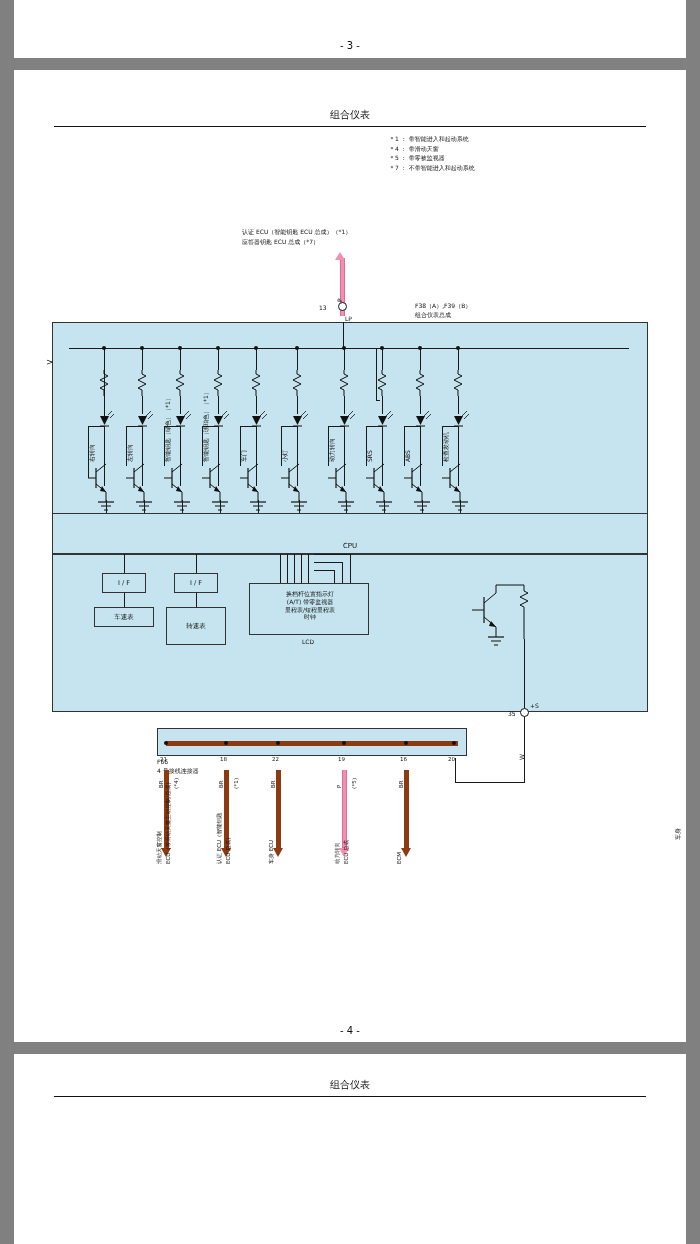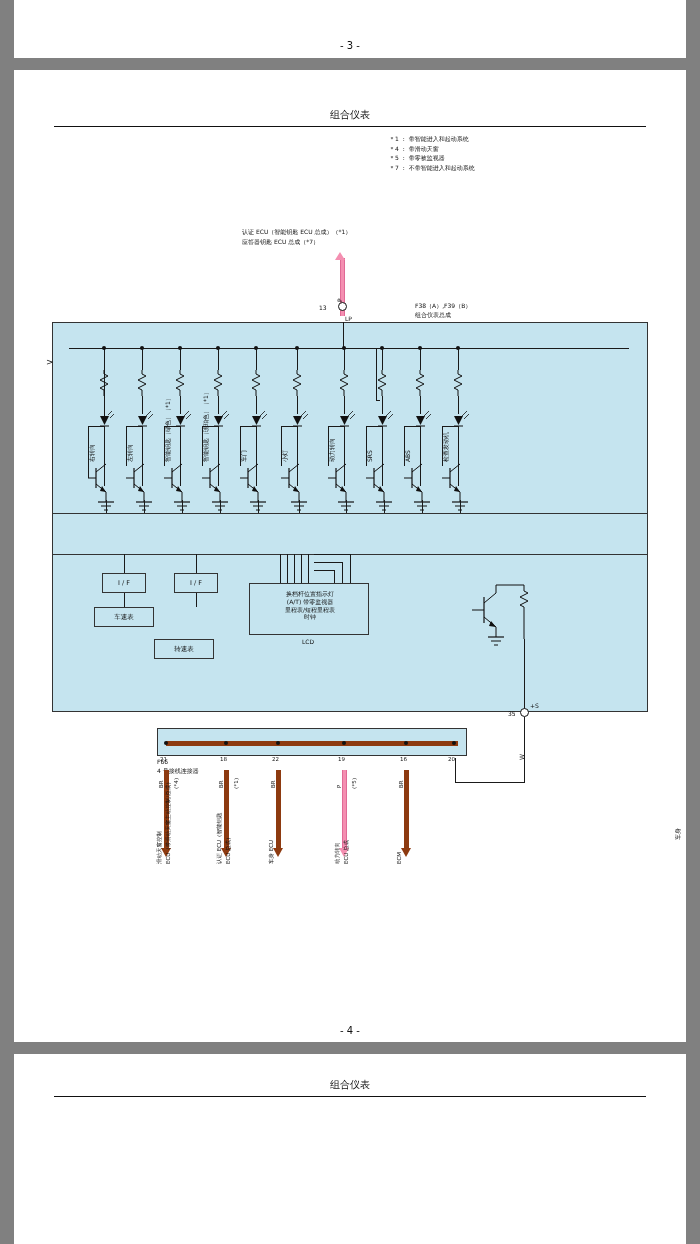--- a/index.html
+++ b/index.html
@@ -442,36 +442,39 @@
       <div class="lbl-v" style="left: 150px; top: 392px;">智能钥匙（绿色）（*1）</div>
       <div class="lbl-v" style="left: 188px; top: 392px;">智能钥匙（琥珀色）（*1）</div>
       <div class="lbl-v" style="left: 226px; top: 392px;">车门</div>
       <div class="lbl-v" style="left: 267px; top: 392px;">小灯</div>
       <div class="lbl-v" style="left: 314px; top: 392px;">动力转向</div>
       <div class="lbl-v" style="left: 352px; top: 392px;">SRS</div>
       <div class="lbl-v" style="left: 390px; top: 392px;">ABS</div>
       <div class="lbl-v" style="left: 428px; top: 392px;">检查发动机</div>
     </div>
 
+  <div class="cpu-box" style="left:38px;top:443px;width:596px;height:41px;">
+    <span style="margin-bottom:3px;">CPU</span>
+  </div>
 
   <div class="small-box" style="left:88px;top:503px;width:44px;height:20px;">
     <span>I / F</span>
   </div>
   <div class="small-box" style="left:160px;top:503px;width:44px;height:20px;">
     <span>I / F</span>
   </div>
   <div class="wire vwire" style="left:110px;top:484px;height:19px;"></div>
   <div class="wire vwire" style="left:182px;top:484px;height:19px;"></div>
   <div class="wire vwire" style="left:110px;top:523px;height:14px;"></div>
   <div class="wire vwire" style="left:182px;top:523px;height:14px;"></div>
 
   <div class="small-box" style="left:80px;top:537px;width:60px;height:20px;">
     <span>车速表</span>
   </div>
-  <div class="small-box" style="left:140px;top:537px;width:60px;height:20px;margin-top:32px;">
+  <div class="small-box" style="left:152px;top:537px;width:60px;height:38px;">
     <span>转速表</span>
   </div>
 
   <div class="lcd-box" style="left:235px;top:513px;width:120px;height:52px;">
     <div class="lbl-c" style="left:0;top:6px;width:120px;font-size:6px;">
       <div>换档杆位置指示灯</div>
       <div>(A/T)  带零监视器</div>
       <div>里程表/短程里程表</div>
       <div>时钟</div>
     </div>

